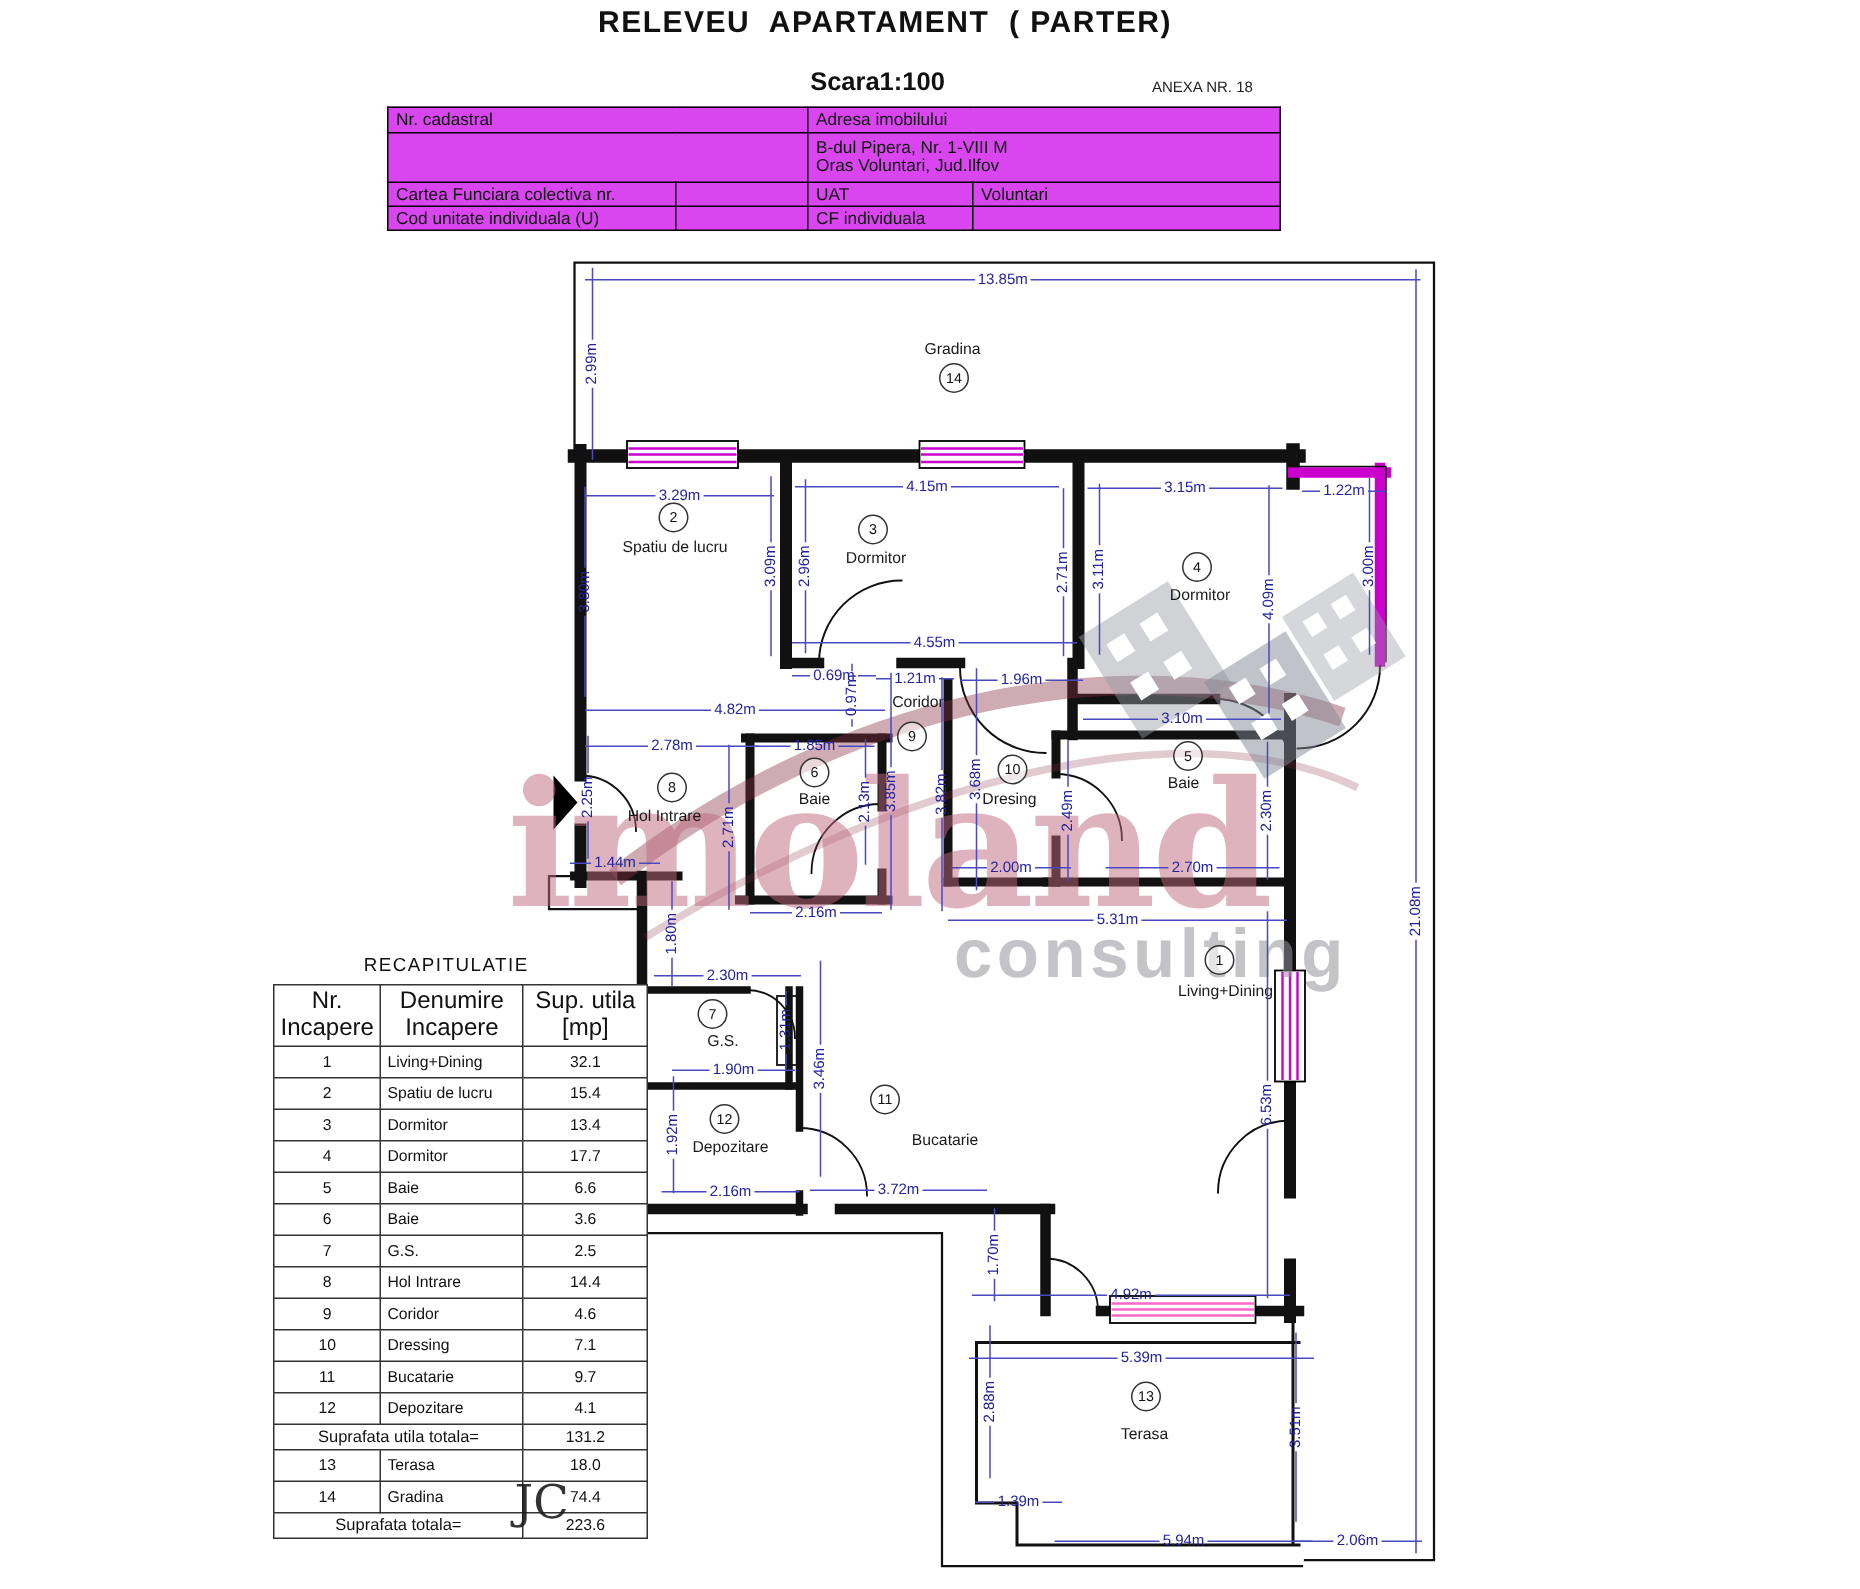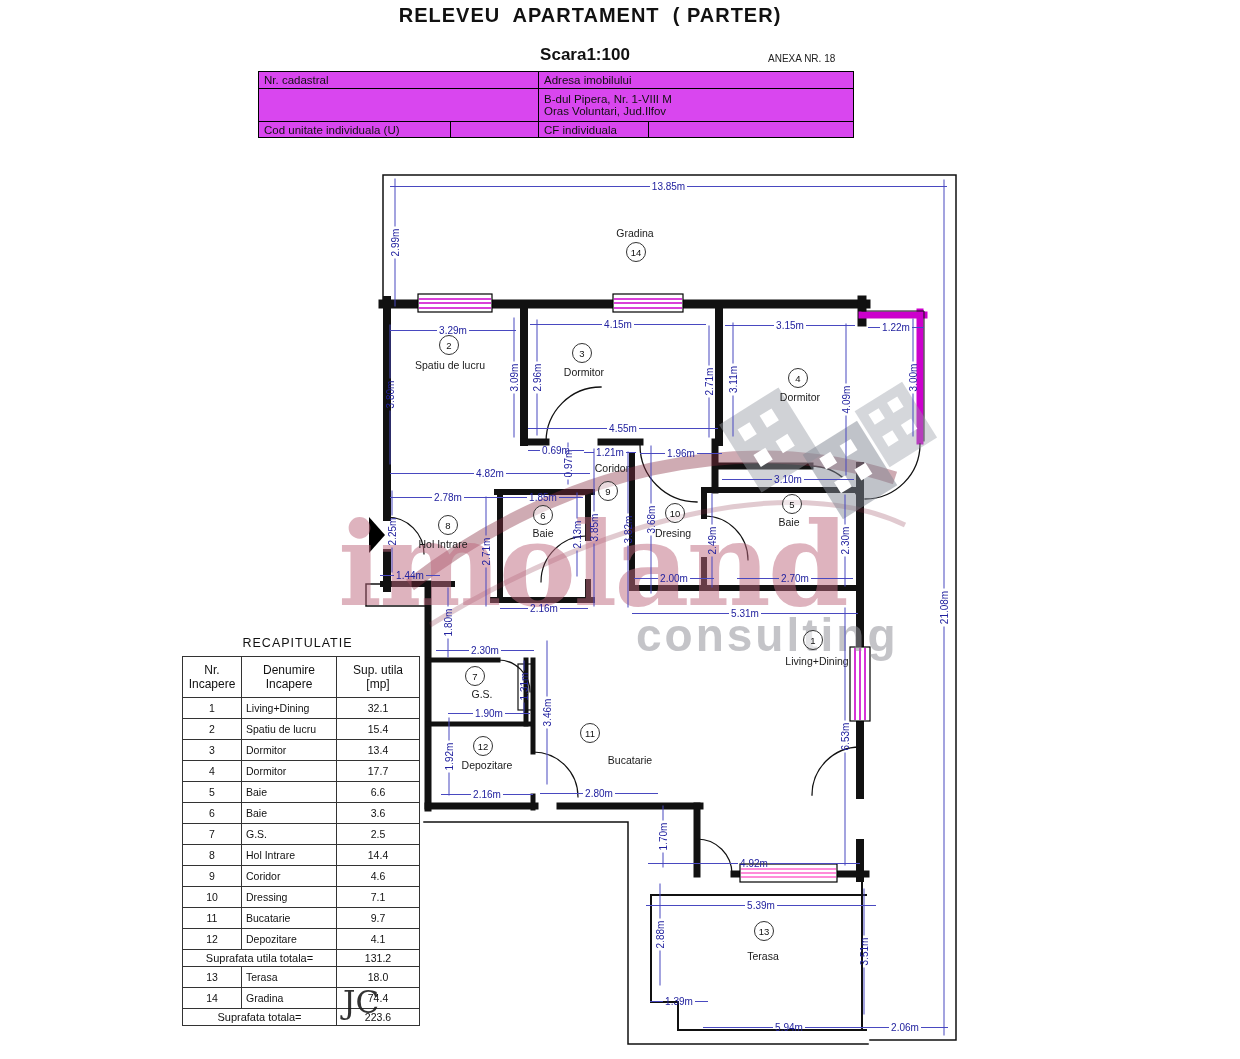--- a/index.html
+++ b/index.html
@@ -12,21 +12,21 @@
   .anexa{position:absolute;left:768px;top:53px;font-size:10px;color:#222;z-index:4}
 
   table.info{position:absolute;left:258px;top:71px;border-collapse:collapse;z-index:4;background:#d946ef}
   table.info td{border:1px solid #000;font-size:11.5px;color:#111;padding:1px 5px;vertical-align:middle}
   table.info .c{text-align:left}
 
   .recap-title{position:absolute;left:182px;top:636px;width:231px;text-align:center;
                font-size:12.5px;color:#111;letter-spacing:1px;z-index:4}
   table.recap{position:absolute;left:182px;top:656px;border-collapse:collapse;z-index:4;background:#fff}
   table.recap td,table.recap th{border:1px solid #333;font-size:10.5px;color:#111;padding:2px 4px;font-weight:normal}
-  table.recap th{font-size:12px;text-align:center;height:36px}
+  table.recap th{font-size:16px;text-align:center;height:36px}
   table.recap td.n{text-align:center;width:50px;height:16px}
   table.recap td.d{width:86px;text-align:left}
   table.recap td.a{width:74px;text-align:center}
   table.recap td.sum{text-align:center;font-size:11px}
 
   .dimh{position:absolute;display:flex;align-items:center;gap:2px;font-size:10px;color:#22229f;
         height:13px;line-height:13px;white-space:nowrap;z-index:4}
   .dimh::before,.dimh::after{content:"";flex:1 1 auto;border-top:1px solid #4949c0;min-width:2px}
   .dimv{position:absolute;display:flex;align-items:center;gap:2px;font-size:10px;color:#22229f;
         height:13px;line-height:13px;white-space:nowrap;transform:rotate(-90deg);z-index:4}
@@ -205,20 +205,26 @@
         <tr style="height:17px">
       <td colspan="2">Nr. cadastral</td>
       <td colspan="2">Adresa imobilului</td>
     </tr>
     <tr style="height:33px">
       <td colspan="2"></td>
       <td colspan="2" class="c">
         <div>B-dul Pipera, Nr. 1-VIII M</div>
         <div>Oras Voluntari, Jud.Ilfov</div>
       </td>
+    </tr>
+    <tr style="height:16px">
+      <td>Cartea Funciara colectiva nr.</td>
+      <td></td>
+      <td>UAT</td>
+      <td>Voluntari</td>
     </tr>
     <tr style="height:16px">
       <td>Cod unitate individuala (U)</td>
       <td></td>
       <td>CF individuala</td>
       <td></td>
     </tr>
   </tbody>
     </table>
 
@@ -354,21 +360,21 @@
   <div class="dimh" style="left:503px;top:491px;width:80px">1.85m</div>
   <div class="dimh" style="left:722px;top:473px;width:132px">3.10m</div>
   <div class="dimh" style="left:380px;top:569px;width:60px">1.44m</div>
   <div class="dimh" style="left:634px;top:572px;width:80px">2.00m</div>
   <div class="dimh" style="left:737px;top:572px;width:116px">2.70m</div>
   <div class="dimh" style="left:500px;top:602px;width:88px">2.16m</div>
   <div class="dimh" style="left:632px;top:607px;width:226px">5.31m</div>
   <div class="dimh" style="left:436px;top:644px;width:98px">2.30m</div>
   <div class="dimh" style="left:448px;top:707px;width:82px">1.90m</div>
   <div class="dimh" style="left:441px;top:788px;width:92px">2.16m</div>
-  <div class="dimh" style="left:540px;top:787px;width:118px">2.80m</div>
+  <div class="dimh" style="left:540px;top:787px;width:118px">3.72m</div>
   <div class="dimh" style="left:648px;top:857px;width:212px">4.92m</div>
   <div class="dimh" style="left:646px;top:899px;width:230px">5.39m</div>
   <div class="dimh" style="left:650px;top:995px;width:58px">1.39m</div>
   <div class="dimh" style="left:703px;top:1021px;width:172px">5.94m</div>
   <div class="dimh" style="left:862px;top:1021px;width:86px">2.06m</div>
 
   <div class="dimv" style="left:331px;top:236px;width:128px">2.99m</div>
   <div class="dimv" style="left:320px;top:388px;width:140px">3.80m</div>
   <div class="dimv" style="left:454px;top:371px;width:120px">3.09m</div>
   <div class="dimv" style="left:479px;top:371px;width:116px">2.96m</div>

